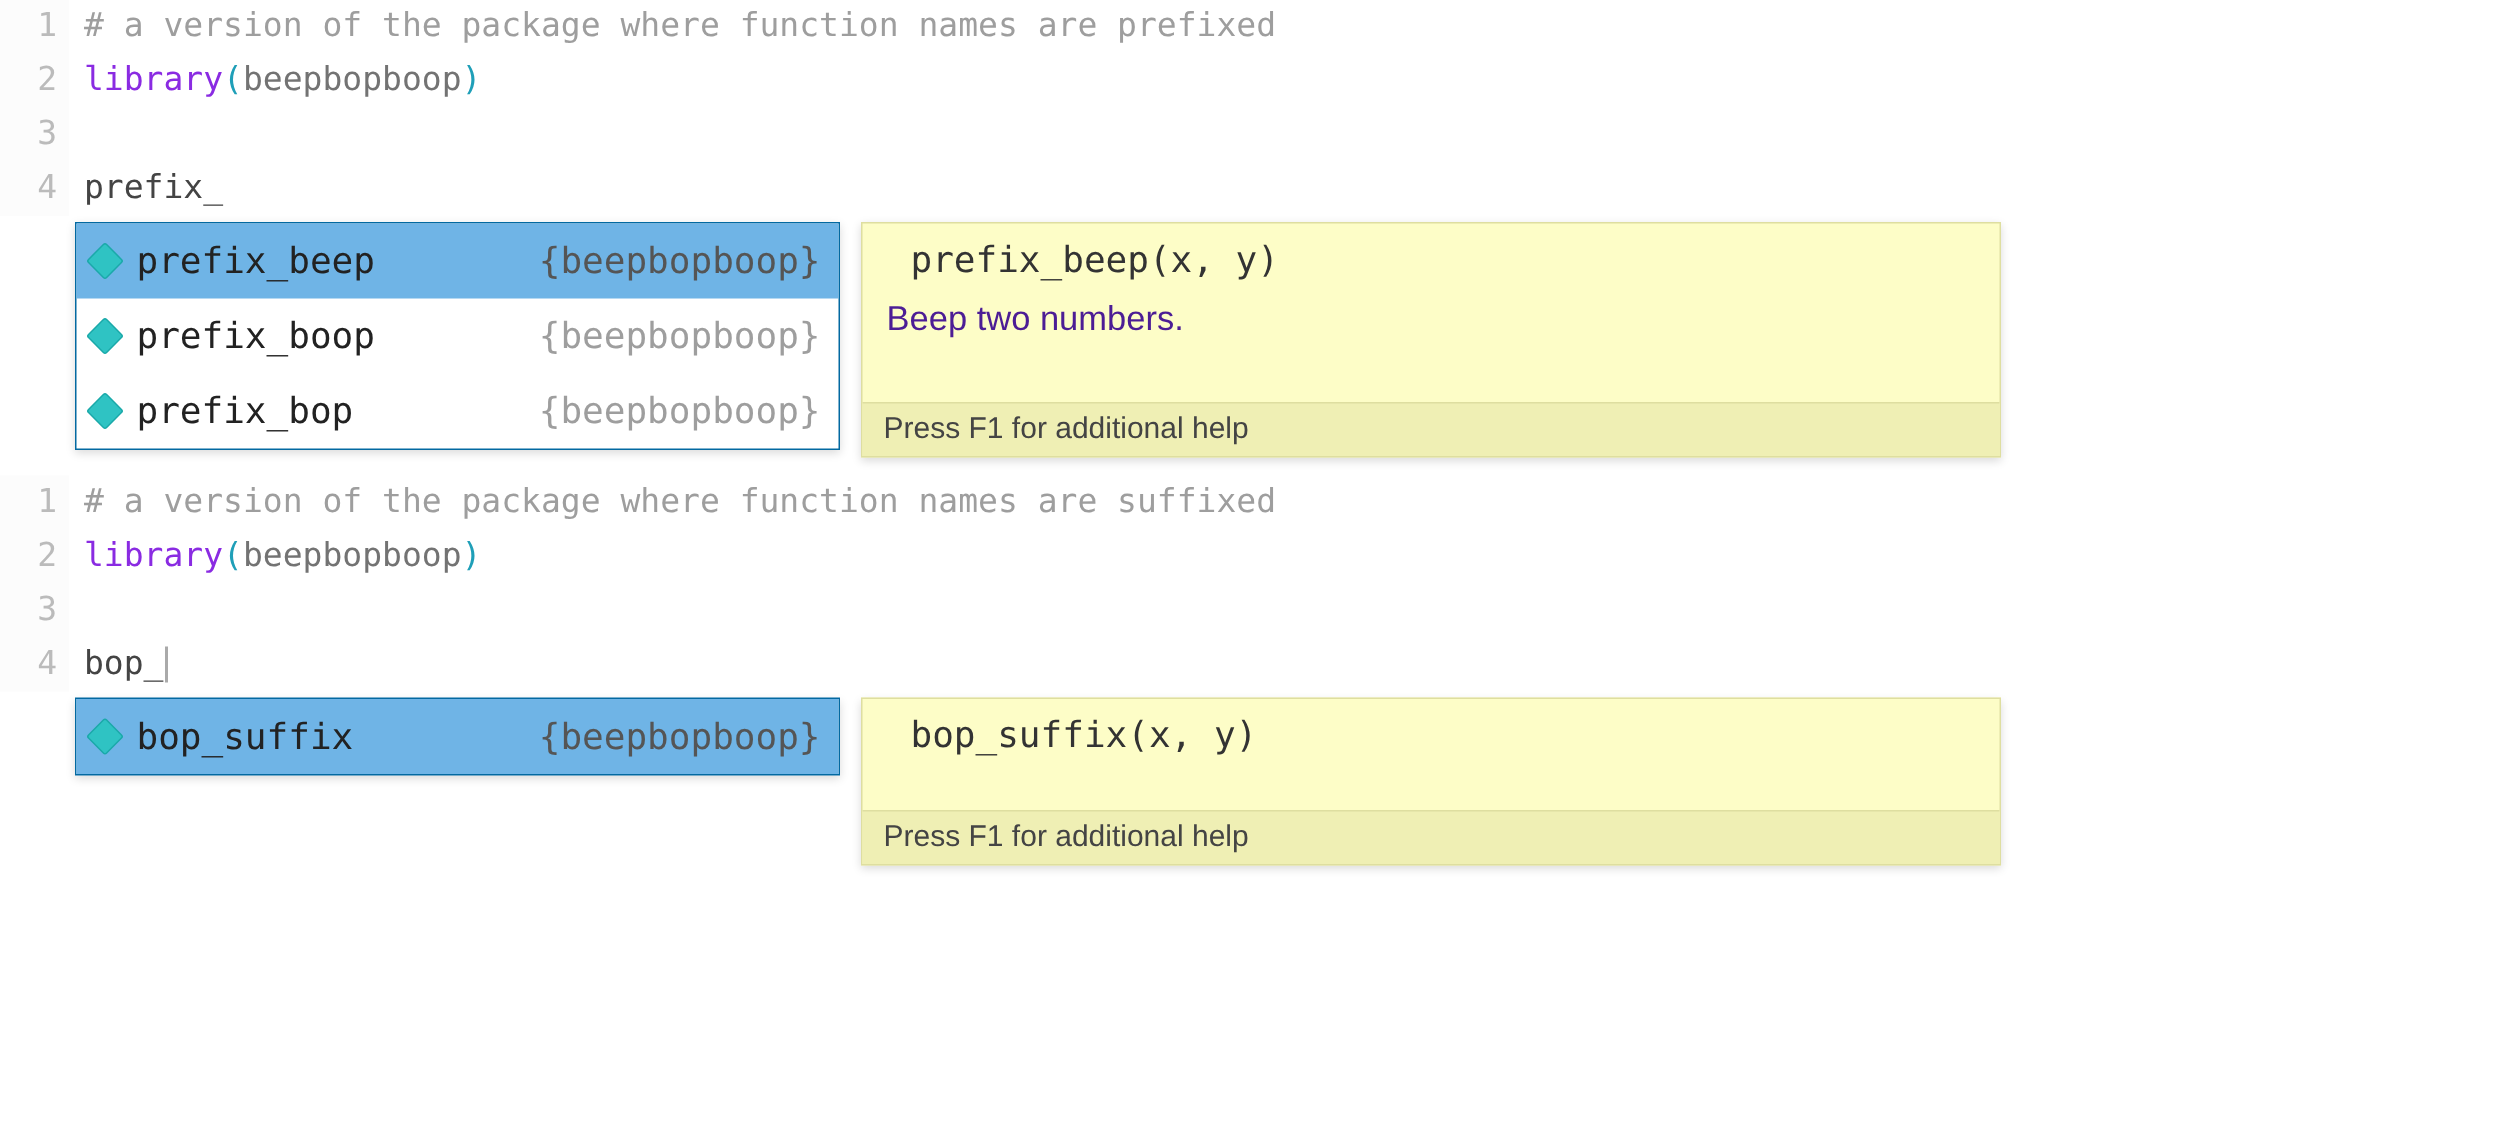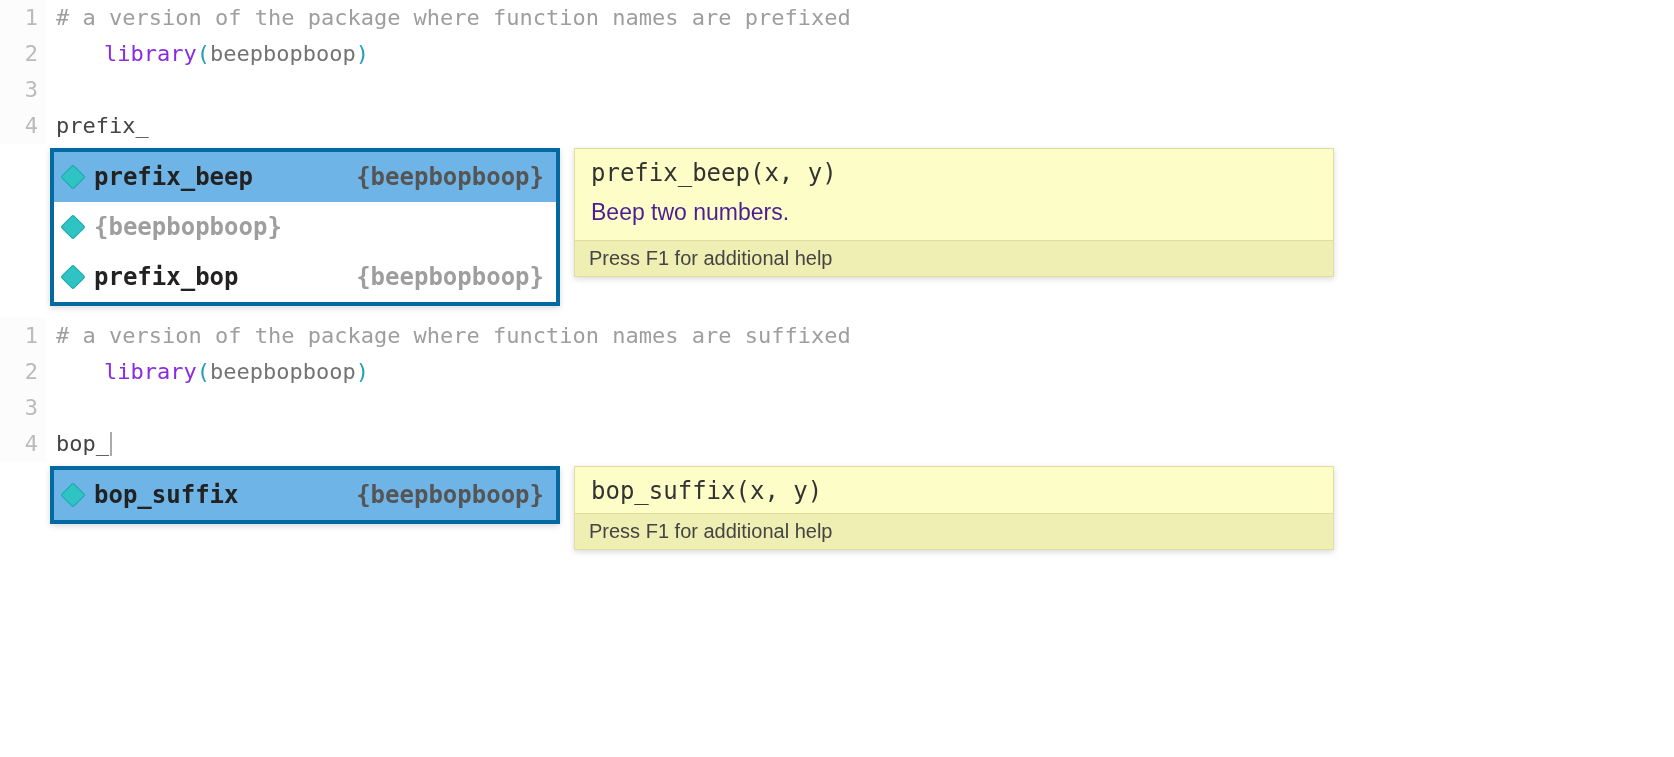--- a/index.html
+++ b/index.html
@@ -27,44 +27,43 @@
     line-height: 36px;
     height: 36px;
   }
   .code {
     font-family: inherit;
     white-space: pre;
     color: #444;
     padding-left: 10px;
   }
   .tok-comment { color: #9e9e9e; }
-  .tok-keyword { color: #8a2be2; margin-left: 48px; }
+  .tok-keyword { color: #8a2be2; }
   .tok-paren { color: #1f9fb8; }
   .tok-pkg { color: #737373; }
   .tok-text { color: #444; }
   .cursor {
     display: inline-block;
     width: 2px;
     height: 24px;
     background: #aaa;
     vertical-align: text-bottom;
     margin-left: 1px;
   }
   .popup-wrap {
     display: flex;
     align-items: flex-start;
     margin: 4px 0 12px 50px;
     gap: 14px;
   }
   .ac-list {
-    border: 4px solid #0369a1;
+    border: 1px solid #0369a1;
     background: #fff;
     box-shadow: 0 2px 6px rgba(0,0,0,0.15);
     min-width: 510px;
-    font-weight: bold;
   }
   .ac-item {
     display: flex;
     align-items: center;
     padding: 6px 12px 6px 10px;
     font-size: 24px;
     line-height: 38px;
     gap: 12px;
     font-family: inherit;
   }
@@ -95,32 +94,34 @@
     border: 1px solid #dedea0;
     box-shadow: 0 2px 6px rgba(0,0,0,0.15);
     min-width: 760px;
     font-family: "Segoe UI", "Helvetica Neue", Arial, sans-serif;
   }
   .tooltip-sig {
     padding: 10px 16px 8px;
     font-family: "Lucida Console", "Consolas", "Monaco", monospace;
     font-size: 24px;
     color: #333;
+    margin-left: 16px;
   }
   .tooltip-desc {
     padding: 4px 16px 14px;
     font-size: 23px;
     color: #4c1d95;
   }
   .tooltip-foot {
     background: #efefb4;
     border-top: 1px solid #dedea0;
     padding: 6px 14px;
     font-size: 20px;
     color: #444;
+    margin-top: 28px;
   }
   .block { margin-bottom: 8px; }
 </style>
 </head>
 <body>
 
 <div id="root">
     <div class="block">
       <div class="code-line">
         <div class="gutter">1</div>
@@ -140,20 +141,21 @@
       </div>
       <div class="popup-wrap">
         <div class="ac-list">
           <div class="ac-item selected">
             <span class="ac-icon"></span>
             <span class="ac-name">prefix_beep</span>
             <span class="ac-pkg">{beepbopboop}</span>
           </div>
           <div class="ac-item">
             <span class="ac-icon"></span>
+            <span class="ac-name">prefix_boop</span>
             <span class="ac-pkg">{beepbopboop}</span>
           </div>
           <div class="ac-item">
             <span class="ac-icon"></span>
             <span class="ac-name">prefix_bop</span>
             <span class="ac-pkg">{beepbopboop}</span>
           </div>
         </div>
         <div class="tooltip">
           <div class="tooltip-sig">prefix_beep(x, y)</div>

